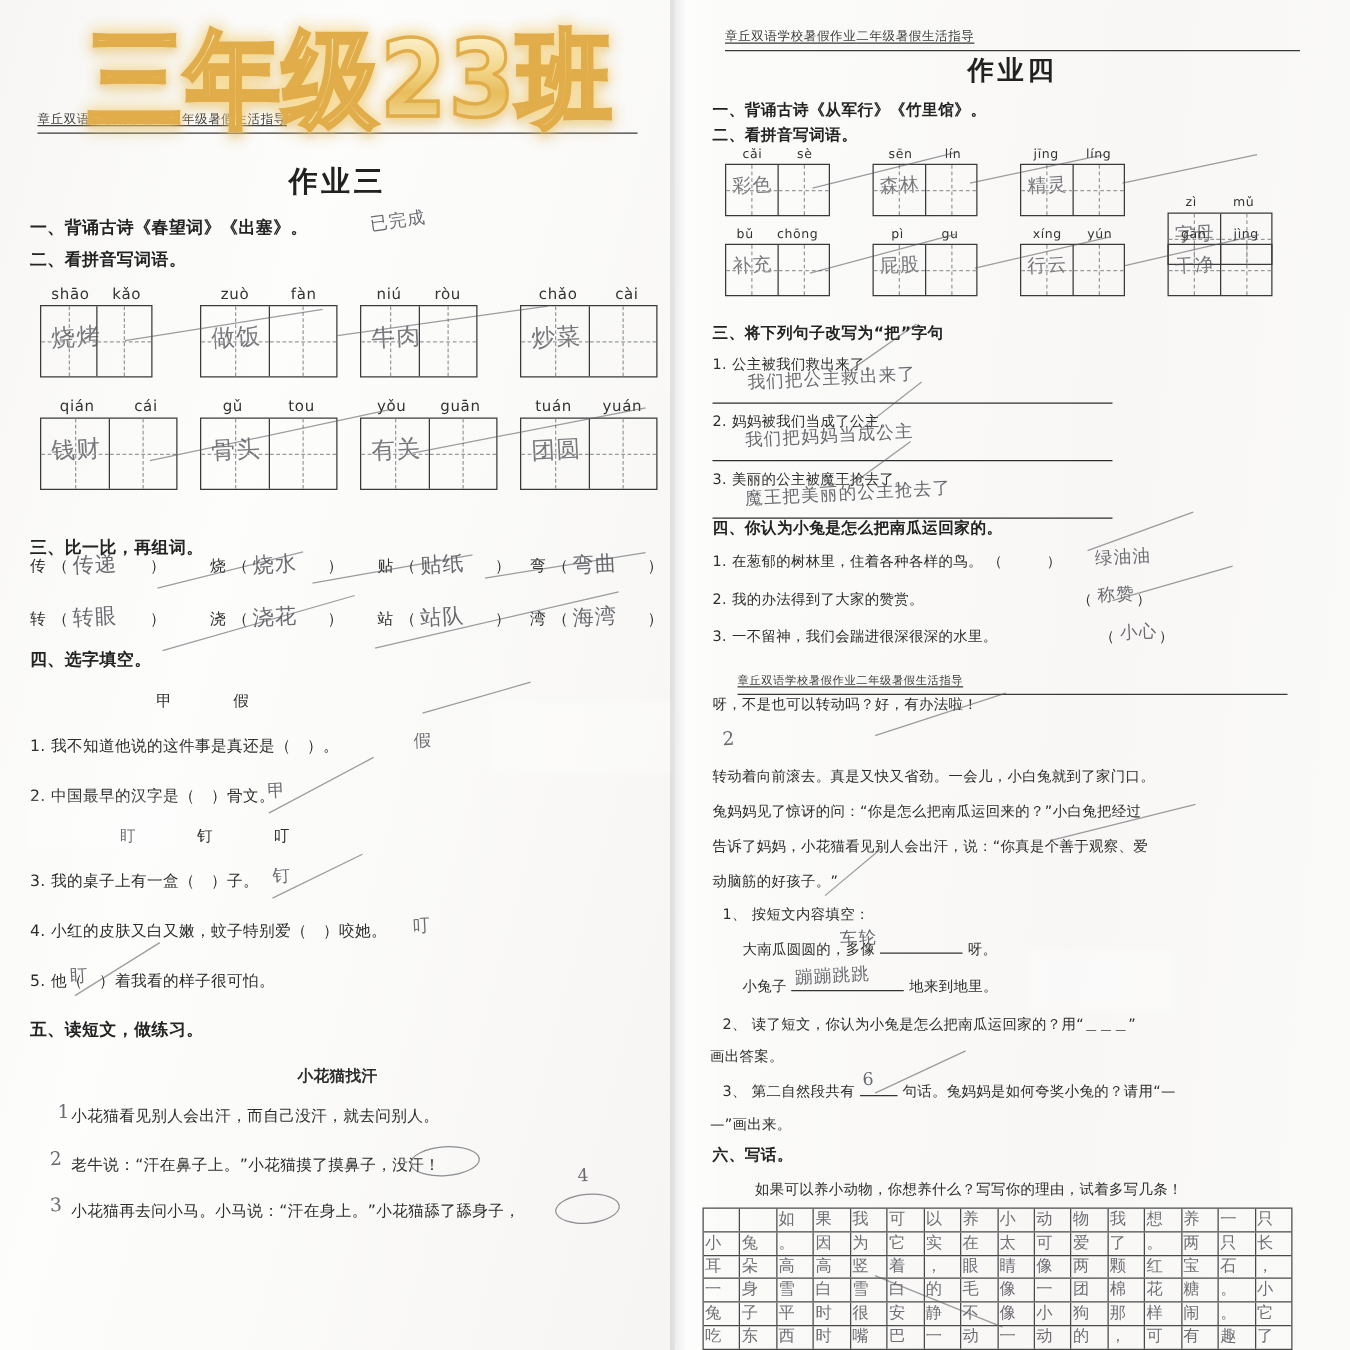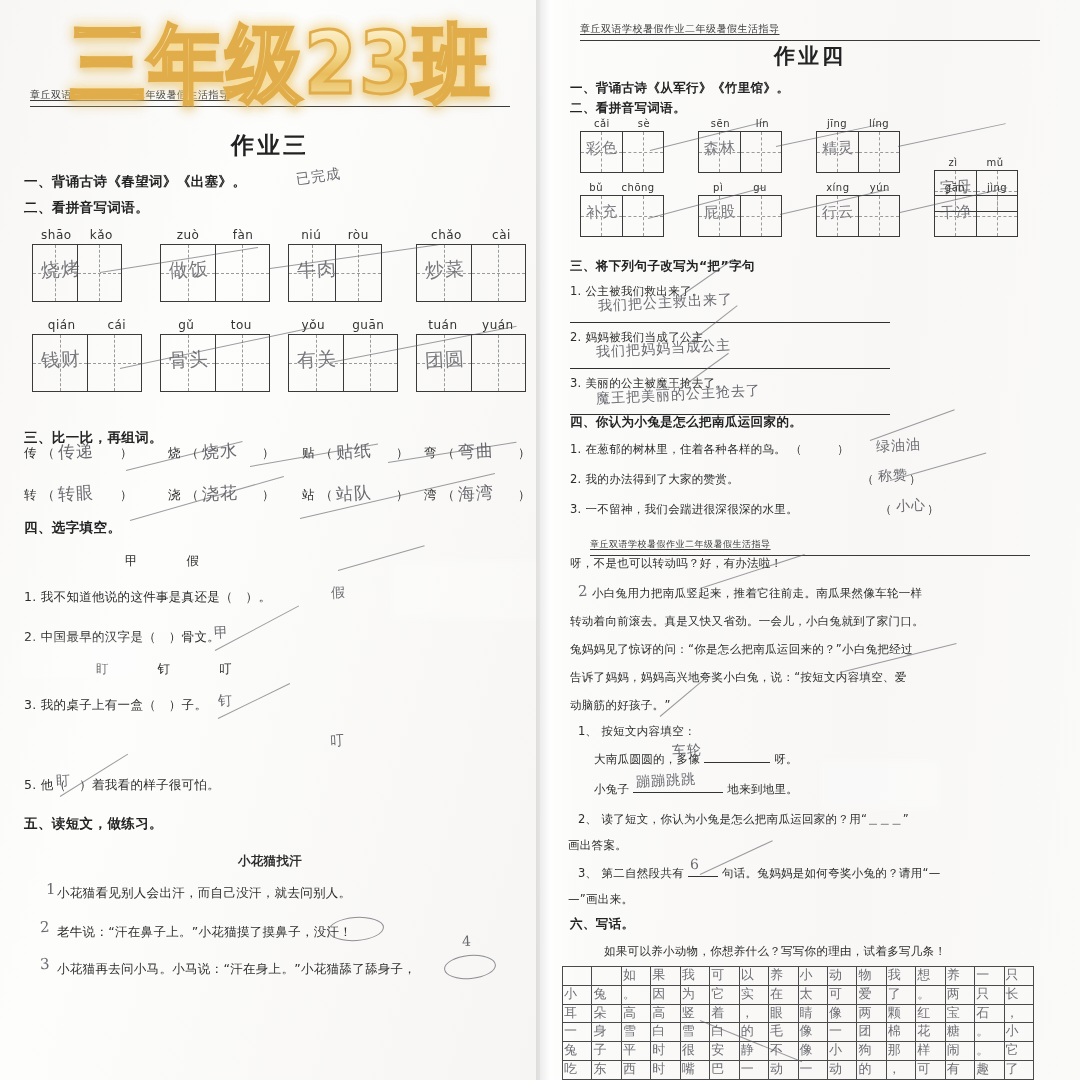--- a/index.html
+++ b/index.html
@@ -270,20 +270,24 @@
     <div class="hand sm" style="left:214px;top:624px;">甲</div>
 
     <div class="line" style="left:96px;top:661px;letter-spacing:8px;">盯　　钉　　叮</div>
 
     <div class="line" style="left:24px;top:697px;">
       <span>3.</span>
       <span>我的桌子上有一盒（　）子。</span>
     </div>
     <div class="hand sm" style="left:218px;top:692px;">钉</div>
 
+    <div class="line" style="left:24px;top:737px;">
+      <span>4.</span>
+      <span>小红的皮肤又白又嫩，蚊子特别爱（　）咬她。</span>
+    </div>
     <div class="hand sm" style="left:330px;top:732px;">叮</div>
 
     <div class="line" style="left:24px;top:777px;">
       <span>5.</span>
       <span>他（　）着我看的样子很可怕。</span>
     </div>
     <div class="hand sm" style="left:56px;top:772px;">盯</div>
 
     <div class="stroke" style="left:215px;top:650px;width:95px;transform:rotate(-28deg);"></div>
     <div class="stroke" style="left:218px;top:718px;width:80px;transform:rotate(-26deg);"></div>
@@ -476,24 +480,23 @@
     <div class="stroke" style="left:330px;top:440px;width:90px;transform:rotate(-20deg);"></div>
     <div class="stroke" style="left:350px;top:480px;width:100px;transform:rotate(-16deg);"></div>
 
     <div class="hdr" style="left:50px;top:538px;width:440px;font-size:9px;">
       <span>章丘双语学校暑假作业</span>
       <span>二年级暑假生活指导</span>
     </div>
 
     <div class="line small" style="left:30px;top:556px;">呀，不是也可以转动吗？好，有办法啦！</div>
     <div class="hand sm" style="left:38px;top:582px;font-size:15px;">2</div>
-    <div class="line small" style="left:52px;top:586px;">小白兔用力把南瓜竖起来，推着它往前走。南瓜果然像车轮一样</div>
     <div class="line small" style="left:30px;top:614px;">转动着向前滚去。真是又快又省劲。一会儿，小白兔就到了家门口。</div>
     <div class="line small" style="left:30px;top:642px;">兔妈妈见了惊讶的问：“你是怎么把南瓜运回来的？”小白兔把经过</div>
-    <div class="line small" style="left:30px;top:670px;">告诉了妈妈，妈妈高兴地夸奖小白兔，说：“按短文内容填空、爱</div>
+    <div class="line small" style="left:30px;top:670px;">告诉了妈妈，小花猫看见别人会出汗，说：“你真是个善于观察、爱</div>
     <div class="line small" style="left:30px;top:698px;">动脑筋的好孩子。”</div>
 
     <div class="stroke" style="left:160px;top:588px;width:110px;transform:rotate(-18deg);"></div>
     <div class="stroke" style="left:300px;top:672px;width:120px;transform:rotate(-14deg);"></div>
     <div class="stroke" style="left:120px;top:716px;width:60px;transform:rotate(-40deg);"></div>
 
     <div class="line small" style="left:38px;top:724px;">
       <span>1、</span>
       <span>按短文内容填空：</span>
     </div>

